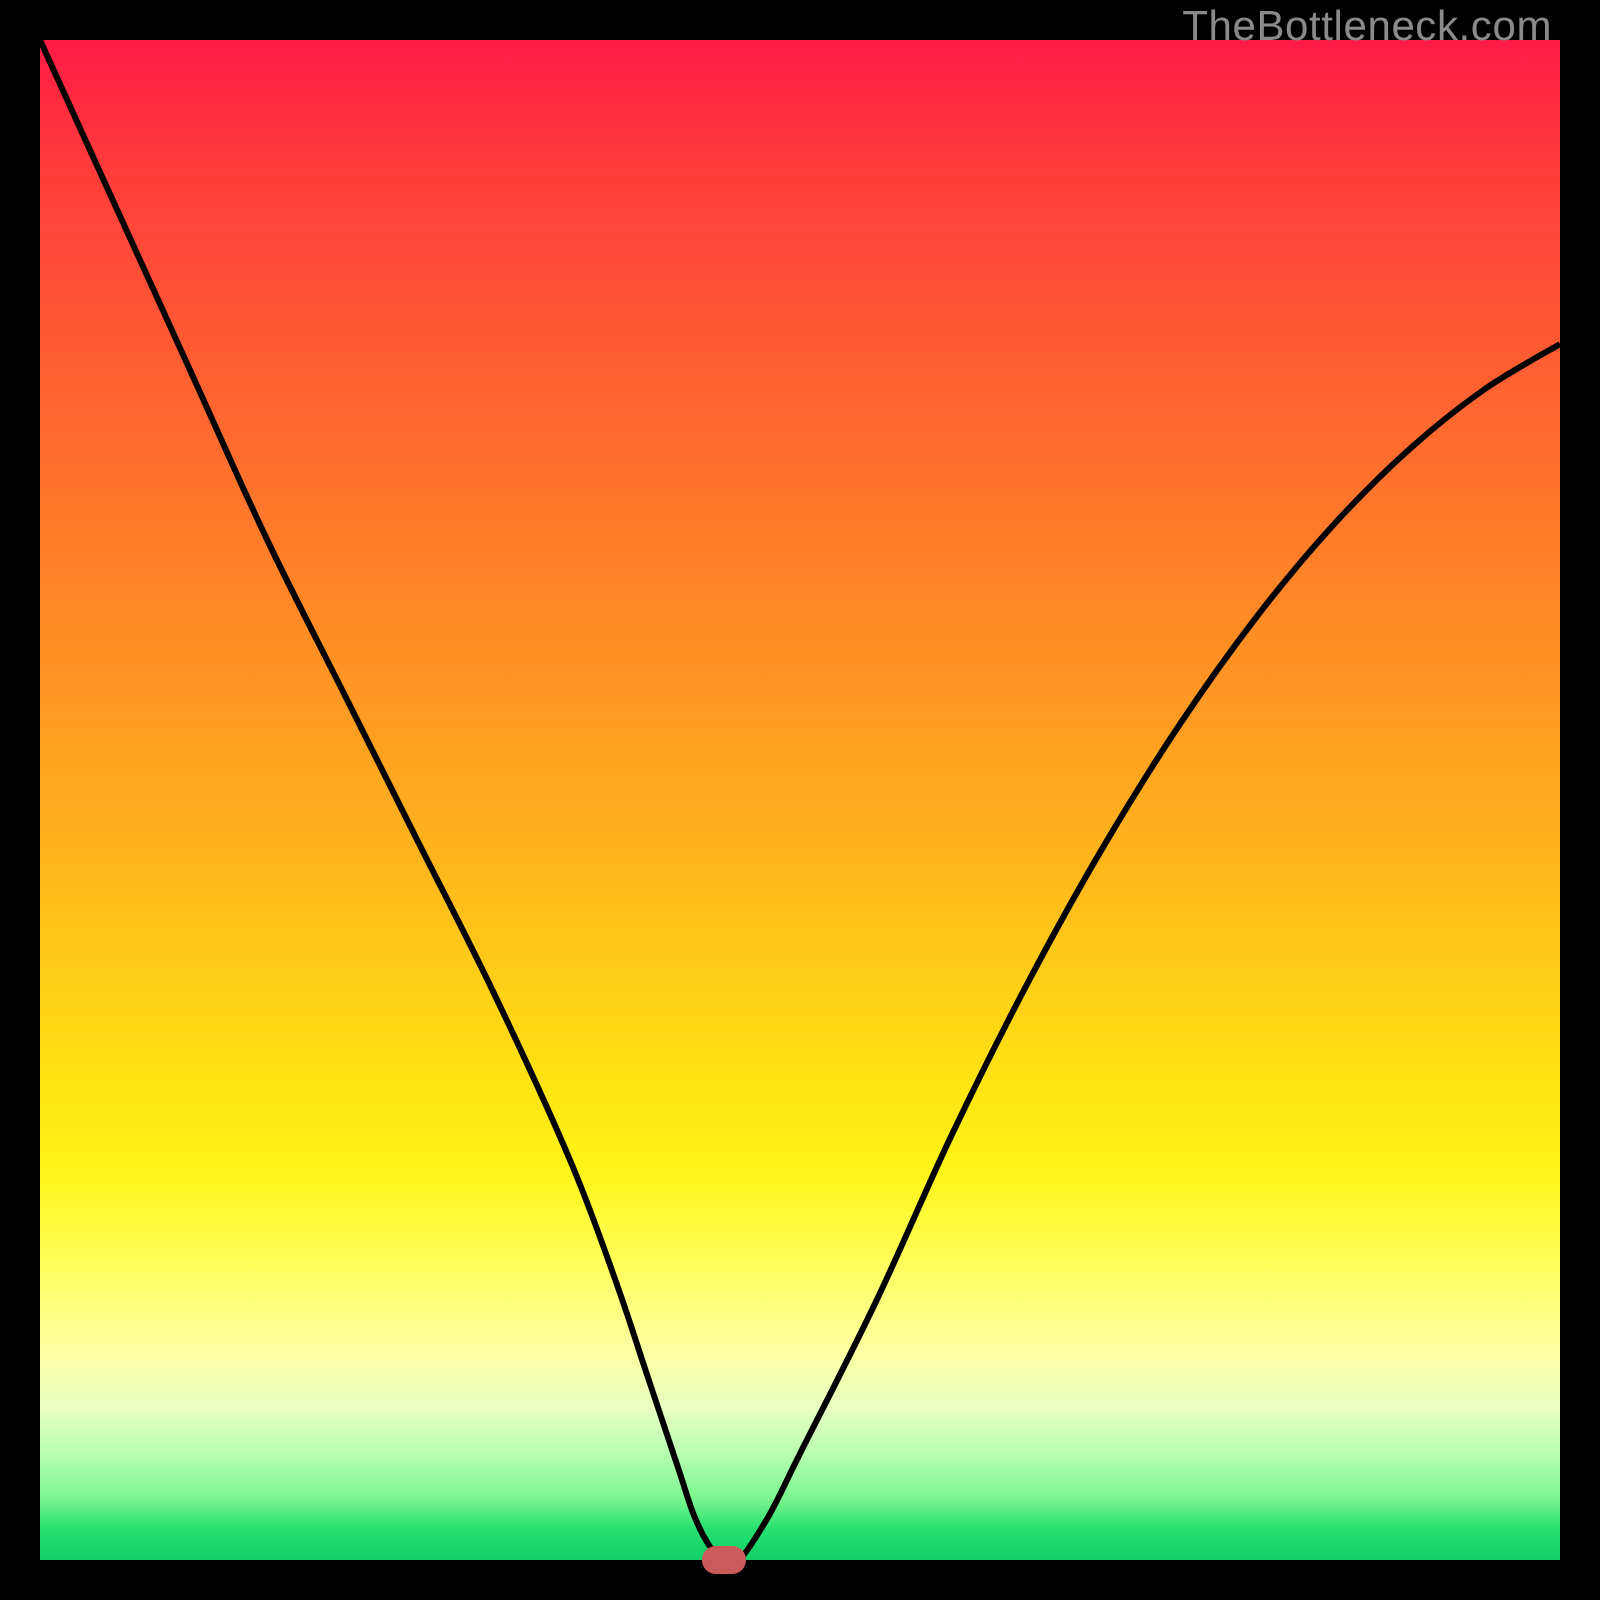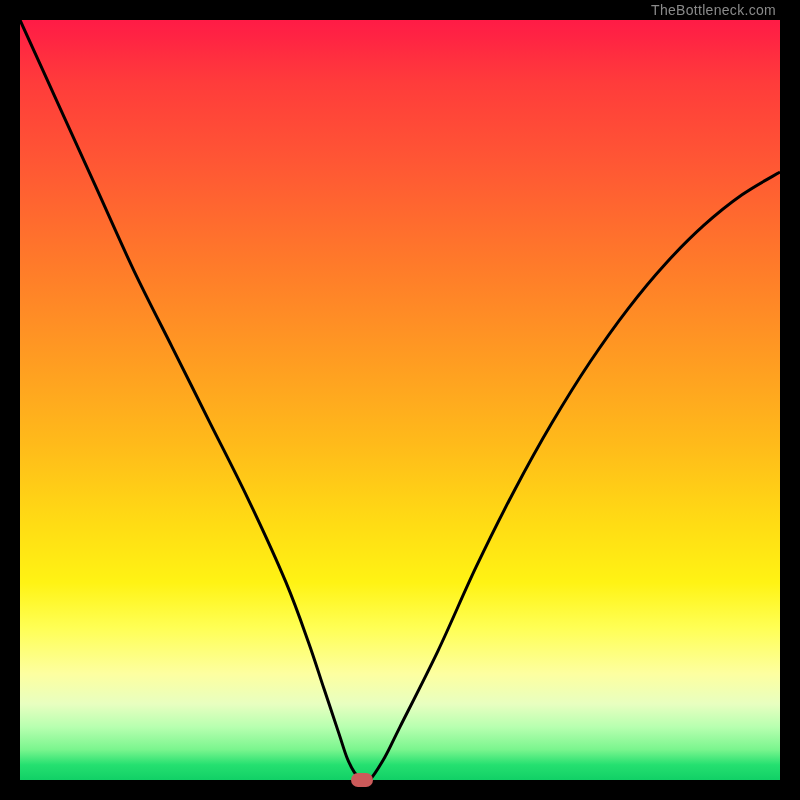--- a/index.html
+++ b/index.html
@@ -40,21 +40,21 @@
       #7af58e 96%,
       #25e070 98%,
       #11d066 100%
     );
   }
   .watermark {
     position: absolute;
     top: 2px;
     right: 24px;
     color: #8a8a8a;
-    font-size: 14px;
+    font-size: 21px;
     font-weight: 500;
     letter-spacing: 0.3px;
     z-index: 5;
   }
   svg.curve {
     position: absolute;
     left: 0;
     top: 0;
     width: 760px;
     height: 760px;

